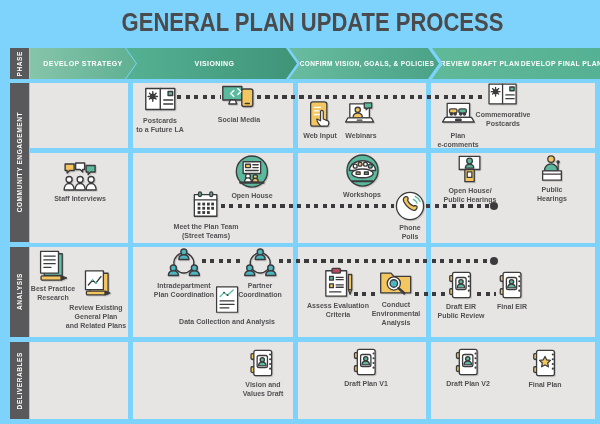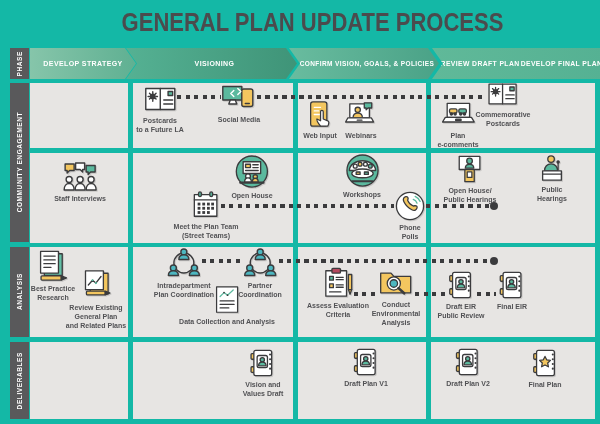--- a/index.html
+++ b/index.html
@@ -1,16 +1,16 @@
 <!DOCTYPE html>
 <html><head>
 <meta charset="utf-8">
 <style>
   html,body{margin:0;padding:0;background:#fff;}
-  #page{position:relative;width:600px;height:424px;background:#14b8a6;overflow:hidden;
+  #page{position:relative;width:600px;height:424px;background:#7dd3fc;overflow:hidden;
         font-family:"Liberation Sans","DejaVu Sans",sans-serif;}
   .title{position:absolute;left:30px;top:8px;width:565px;text-align:center;
          font-size:25px;font-weight:700;color:#4b4b4d;letter-spacing:0px;
          transform:scaleX(.88);transform-origin:center;}
   
   .vbox{position:absolute;left:10px;width:19px;background:#59595b;display:flex;
         align-items:center;justify-content:center;}
   .vbox span{writing-mode:vertical-rl;transform:rotate(180deg);color:#fff;
         font-size:6.5px;font-weight:700;letter-spacing:.6px;white-space:nowrap;}
   

